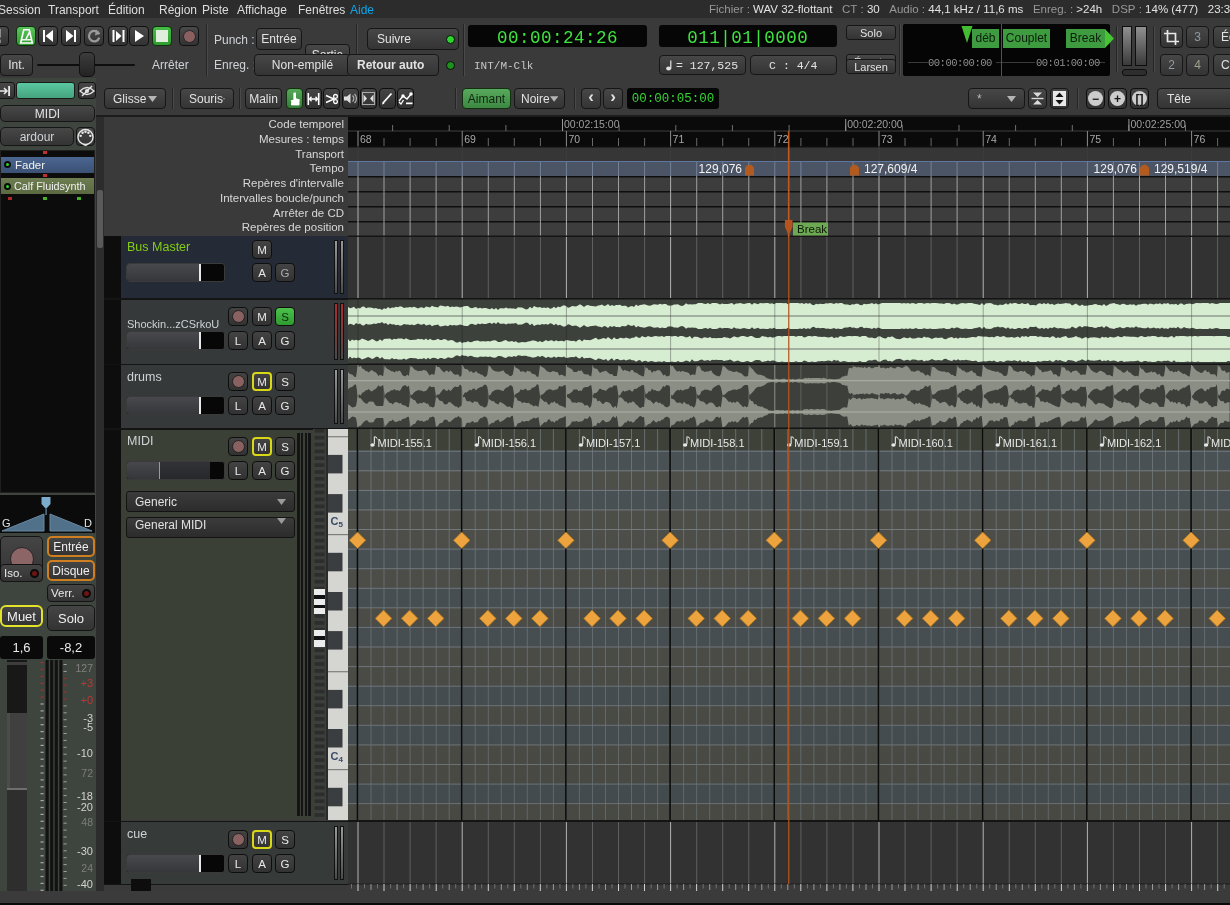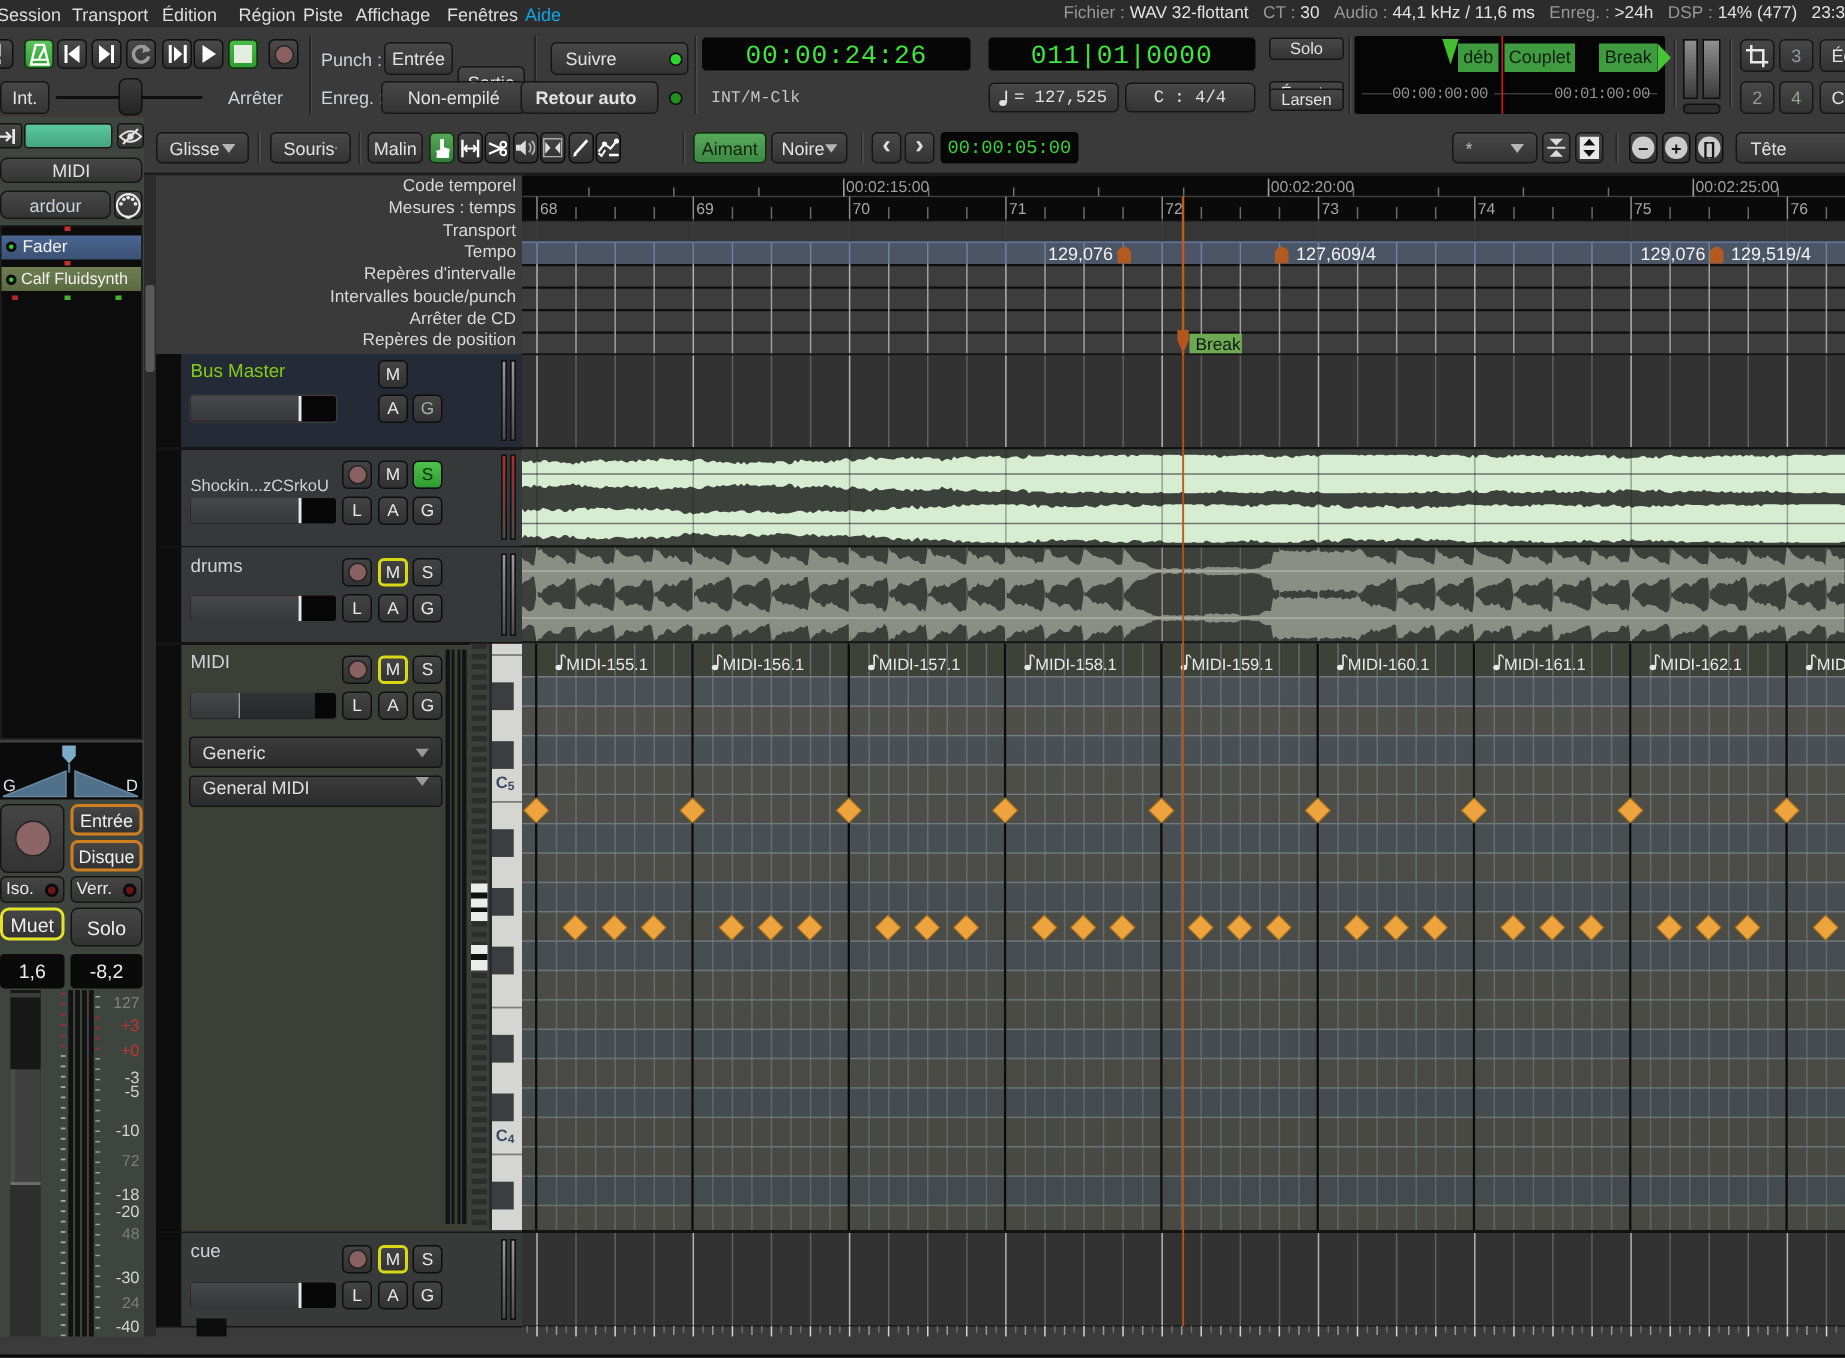--- a/index.html
+++ b/index.html
@@ -281,21 +281,21 @@
       <path d="M2 36 L44 19 L44 36 Z" fill="#517089" stroke="#6889a3" stroke-width="1"></path>
       <path d="M50 19 L92 36 L50 36 Z" fill="#517089" stroke="#6889a3" stroke-width="1"></path>
       <text x="2" y="32" font-size="11" fill="#e0e6ea" font-family="Liberation Sans">G</text>
       <text x="84" y="32" font-size="11" fill="#e0e6ea" font-family="Liberation Sans">D</text>
     </svg>
     <div class="abs" style="left:0px;top:536px;width:43px;height:46px;background:linear-gradient(#454545,#333333);border:1px solid #141414;border-radius:5px;display:flex;align-items:center;justify-content:center;">
       <div style="width:24px;height:24px;border-radius:50%;background:#8c6666;border:1px solid #242424;"></div>
     </div>
     <div class="abs" style="left:47px;top:536px;width:48px;height:21px;background:linear-gradient(#454545,#333333);border:2px solid #cf7f1f;border-radius:5px;color:#efefef;font-size:12px;display:flex;align-items:center;justify-content:center;">Entrée</div>
     <div class="abs" style="left:47px;top:560px;width:48px;height:21px;background:linear-gradient(#454545,#333333);border:2px solid #cf7f1f;border-radius:5px;color:#efefef;font-size:12px;display:flex;align-items:center;justify-content:center;">Disque</div>
-    <div class="abs" style="left:0px;top:584px;width:43px;height:18px;background:linear-gradient(#454545,#333333);border:1px solid #141414;border-radius:4px;color:#e8e8e8;font-size:11.5px;display:flex;align-items:center;padding-left:3px;">Iso.<span style="margin-left:auto;margin-right:3px;width:9px;height:9px;border-radius:50%;background:#6e1414;border:2px solid #0a0a0a;"></span></div>
+    <div class="abs" style="left:0px;top:564px;width:43px;height:18px;background:linear-gradient(#454545,#333333);border:1px solid #141414;border-radius:4px;color:#e8e8e8;font-size:11.5px;display:flex;align-items:center;padding-left:3px;">Iso.<span style="margin-left:auto;margin-right:3px;width:9px;height:9px;border-radius:50%;background:#6e1414;border:2px solid #0a0a0a;"></span></div>
     <div class="abs" style="left:47px;top:584px;width:48px;height:18px;background:linear-gradient(#454545,#333333);border:1px solid #141414;border-radius:4px;color:#e8e8e8;font-size:11.5px;display:flex;align-items:center;padding-left:3px;">Verr.<span style="margin-left:auto;margin-right:3px;width:9px;height:9px;border-radius:50%;background:#6e1414;border:2px solid #0a0a0a;"></span></div>
     <div class="abs" style="left:0px;top:605px;width:43px;height:22px;background:linear-gradient(#454545,#333333);border:2.5px solid #e3e32a;border-radius:6px;color:#efefef;font-size:13px;display:flex;align-items:center;justify-content:center;">Muet</div>
     <div class="abs" style="left:47px;top:605px;width:48px;height:26px;background:linear-gradient(#454545,#333333);border:1px solid #141414;border-radius:5px;color:#efefef;font-size:13px;display:flex;align-items:center;justify-content:center;">Solo</div>
     <div class="abs" style="left:0px;top:636px;width:43px;height:23px;background:#0a0a0a;border-radius:3px;color:#eaeaea;font-size:13px;display:flex;align-items:center;justify-content:center;">1,6</div>
     <div class="abs" style="left:47px;top:636px;width:48px;height:23px;background:#0a0a0a;border-radius:3px;color:#eaeaea;font-size:13px;display:flex;align-items:center;justify-content:center;">-8,2</div>
     <svg class="abs" style="left:0px;top:658px;" width="96" height="247" viewBox="0 0 96 247">
       <rect x="7" y="2" width="20" height="245" fill="#232323"></rect>
       <rect x="7" y="2" width="20" height="53" fill="#181818"></rect>
       <rect x="7" y="4" width="20" height="3" fill="#3d3d3d"></rect>
       <rect x="7" y="55" width="20" height="76" fill="#404040"></rect>

